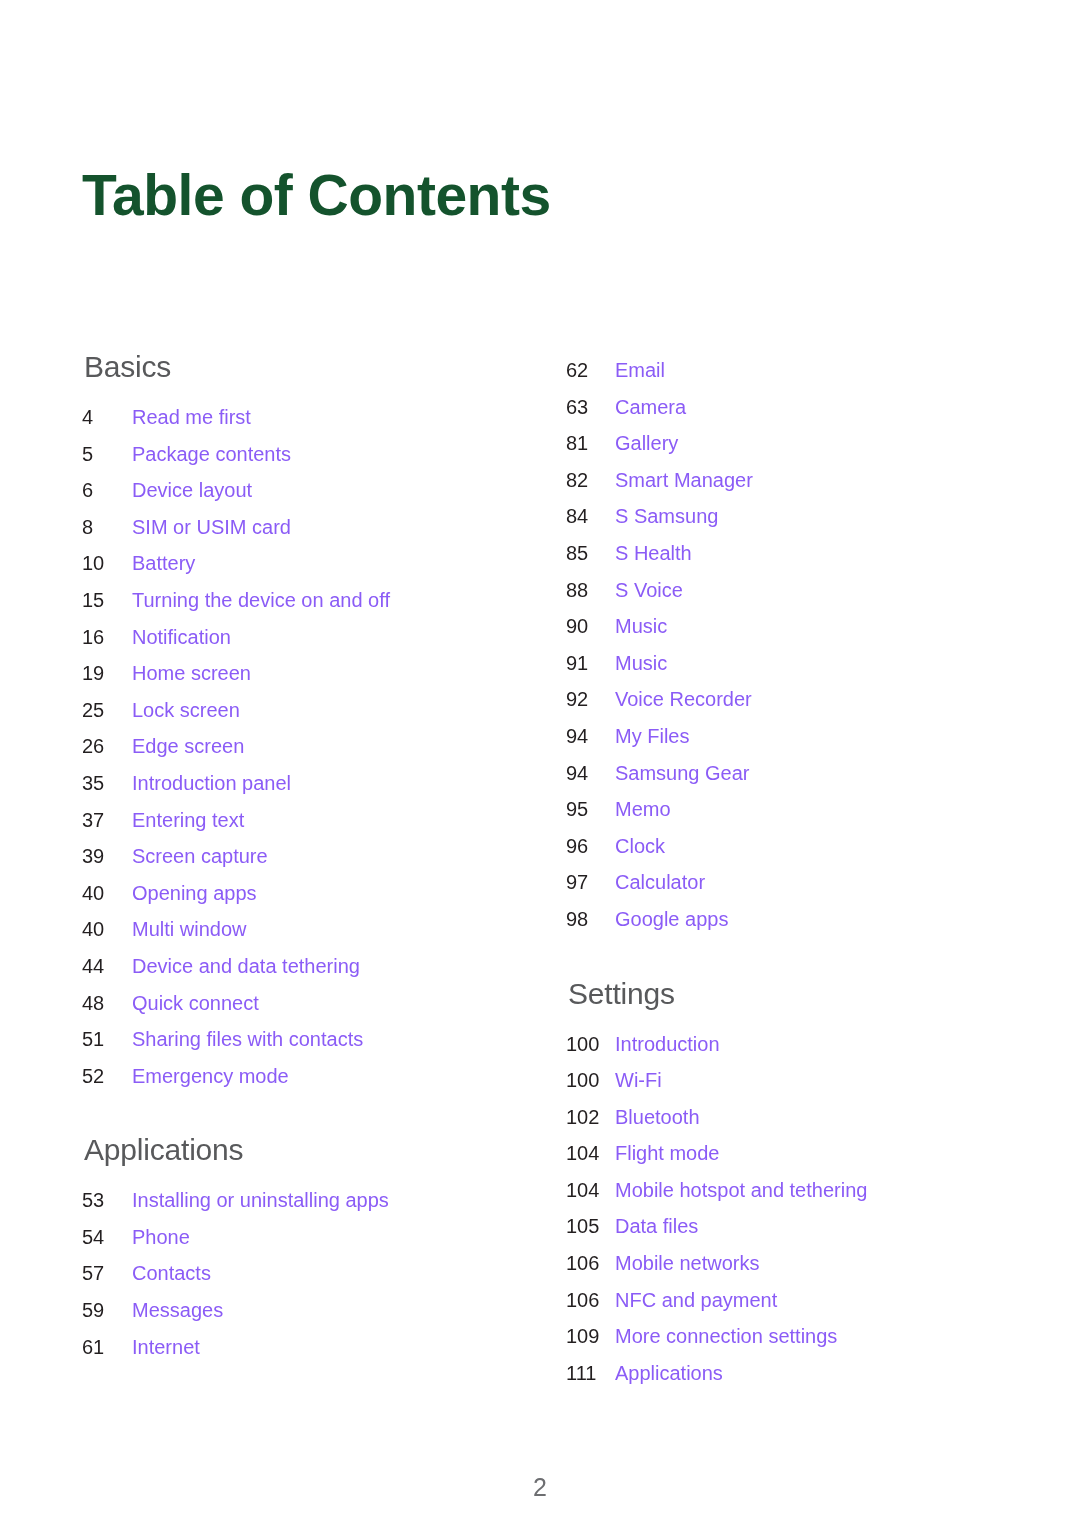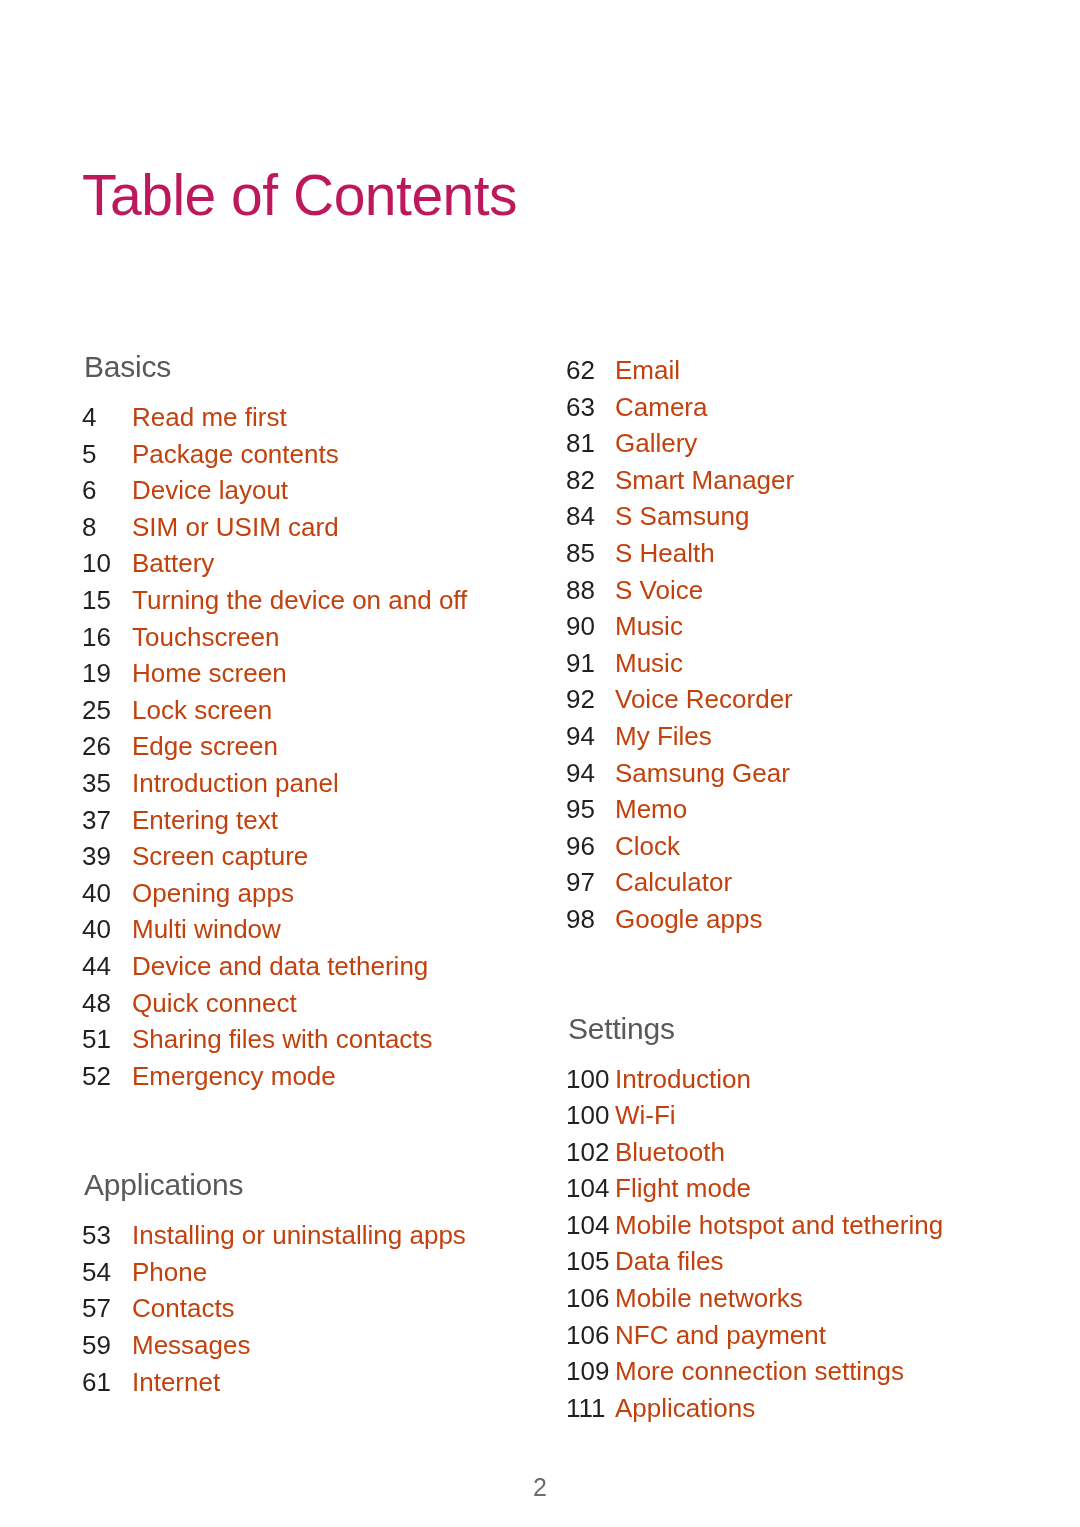--- a/index.html
+++ b/index.html
@@ -22,71 +22,71 @@
     height: 1527px;
     background: #ffffff;
   }
 
   
   #doc-title {
     position: absolute;
     left: 82px;
     top: 126px;
     font-size: 57px;
-    font-weight: normal;
-    color: #be185d;
+    font-weight: bold;
+    color: #14532d;
     letter-spacing: -0.5px;
     line-height: 1.1;
     white-space: nowrap;
   }
 
   
   .column {
     position: absolute;
     top: 352px;
   }
   #column-left  { left: 82px;  width: 440px; }
   #column-right { left: 566px; width: 430px; }
 
   
   .section { position: relative; }
-  .section + .section { margin-top: 76px; }
+  .section + .section { margin-top: 41px; }
 
   .section-heading {
     font-size: 30px;
     font-weight: normal;
     color: #58595B;
     letter-spacing: -0.2px;
     line-height: 1.0;
     margin: 0 0 17px 2px;
     white-space: nowrap;
   }
 
   
   .entries { display: block; }
 
   .entry {
     display: flex;
     align-items: center;
     height: 36.6px;
     color: #231F20;
-    font-size: 26px;
+    font-size: 20px;
     line-height: 36.6px;
     white-space: nowrap;
   }
   .entry-page {
     display: inline-block;
     flex: 0 0 auto;
     text-align: left;
     color: #231F20;
   }
   .entry-title {
     display: inline-block;
     flex: 0 0 auto;
-    color: #c2410c;
+    color: #8b5cf6;
   }
 
   
   #column-left .entry-page  { width: 50px; }
   
   #column-right .entry-page { width: 49px; }
 
   
   #page-number {
     position: absolute;
@@ -128,21 +128,21 @@
           <div class="entry">
             <span class="entry-page">10</span>
             <span class="entry-title">Battery</span>
           </div>
           <div class="entry">
             <span class="entry-page">15</span>
             <span class="entry-title">Turning the device on and off</span>
           </div>
           <div class="entry">
             <span class="entry-page">16</span>
-            <span class="entry-title">Touchscreen</span>
+            <span class="entry-title">Notification</span>
           </div>
           <div class="entry">
             <span class="entry-page">19</span>
             <span class="entry-title">Home screen</span>
           </div>
           <div class="entry">
             <span class="entry-page">25</span>
             <span class="entry-title">Lock screen</span>
           </div>
           <div class="entry">

